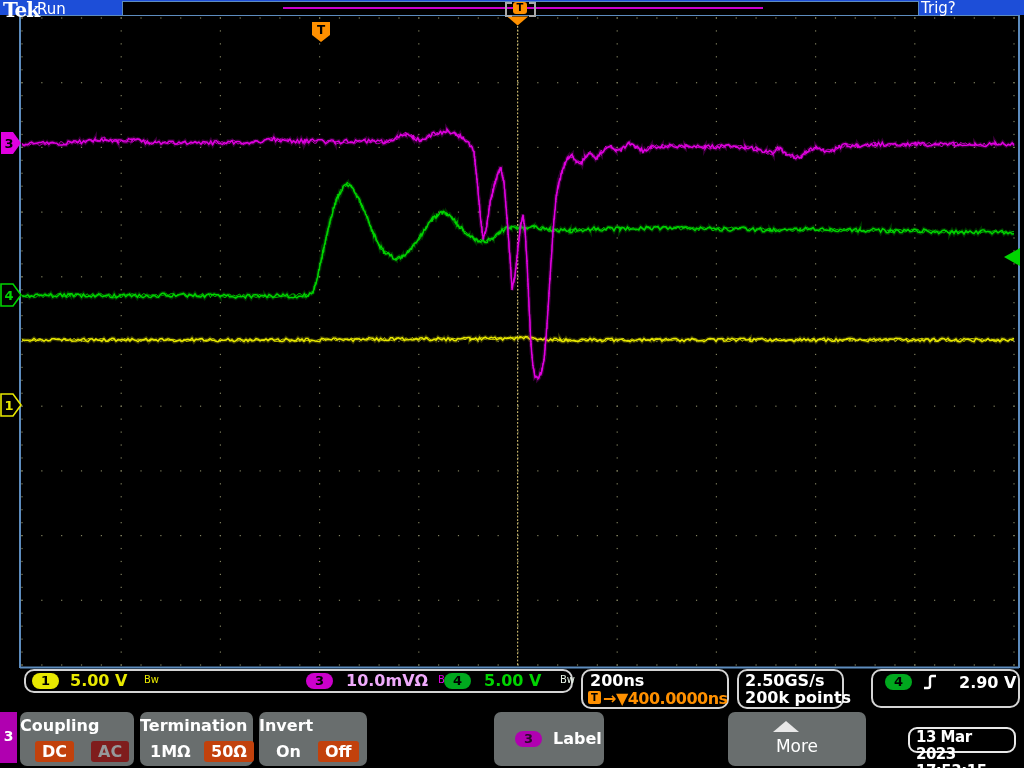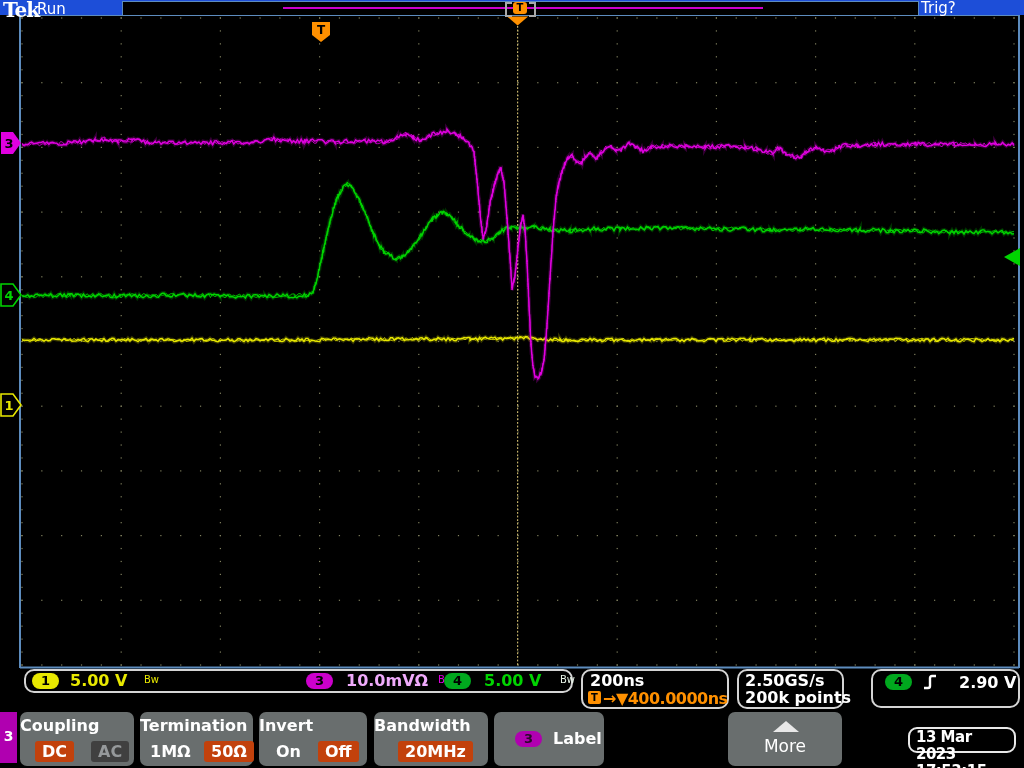--- a/index.html
+++ b/index.html
@@ -39,28 +39,28 @@
   #acq-box .line2{left:6px;top:17px;color:#fff;}
   #trig-box .lvl{left:86px;top:2px;color:#fff;}
   
   #menubar{position:absolute;left:0;top:710px;width:1024px;height:58px;background:#000;z-index:3;}
   #menu-tab{position:absolute;left:0;top:2px;width:17px;height:51px;background:#b000b0;
             color:#fff;font-size:14px;font-weight:bold;text-align:center;line-height:48px;}
   .mbtn{position:absolute;top:2px;height:54px;background:#696e6e;border-radius:7px;box-sizing:border-box;}
   .mtitle{position:absolute;left:0;right:0;top:4px;text-align:left;color:#fff;font-size:16px;font-weight:bold;}
   .opt{position:absolute;top:29px;font-size:16px;font-weight:bold;padding:1px 7px;border-radius:3px;}
   .opt.sel{background:#c2410c;color:#fff;}
-  .opt.dim{background:#404040;color:#96999b;}
+  .opt.dim{background:#7f1d1d;color:#96999b;}
   .opt.plain{color:#fff;background:transparent;}
   #btn-coupling{left:20px;width:114px;}
   #btn-term{left:140px;width:113px;}
   #btn-invert{left:259px;width:108px;}
   #btn-bw{left:374px;width:114px;}
   #btn-label{left:494px;width:110px;}
-  #btn-more{left:728px;width:114px;}
+  #btn-more{left:728px;width:138px;}
   .lbl-badge{position:absolute;left:21px;top:19px;width:27px;height:16px;border-radius:9px;background:#b000b0;
              color:#2a082a;font-size:13px;font-weight:bold;text-align:center;line-height:16px;}
   .lbl-text{position:absolute;left:59px;top:17px;color:#fff;font-size:16px;font-weight:bold;}
   .more-tri{position:absolute;left:45px;top:9px;width:0;height:0;
             border-left:13px solid transparent;border-right:13px solid transparent;border-bottom:11px solid #e8e8e8;}
   .more-text{position:absolute;left:0;right:0;top:24px;text-align:center;color:#fff;font-size:17px;}
   #date-box{position:absolute;left:908px;top:17px;width:108px;height:26px;background:#000;
             border:2px solid #e8e8e8;border-radius:9px;box-sizing:border-box;color:#fff;
             font-size:15px;font-weight:bold;line-height:17px;padding:0 0 0 6px;letter-spacing:-0.5px;}
 </style>
@@ -1459,24 +1459,20 @@
     <span class="opt plain" style="left:3px;">1MΩ</span>
     <span class="opt sel" style="left:64px;">50Ω</span>
   </div>
 
   <div id="btn-invert" class="mbtn">
     <div class="mtitle">Invert</div>
     <span class="opt plain" style="left:10px;">On</span>
     <span class="opt sel" style="left:59px;">Off</span>
   </div>
 
-  <div id="btn-bw" class="mbtn">
-    <div class="mtitle">Bandwidth</div>
-    <span class="opt sel" style="left:24px;">20MHz</span>
-  </div>
 
   <div id="btn-label" class="mbtn">
     <span class="lbl-badge">3</span>
     <span class="lbl-text">Label</span>
   </div>
 
   <div id="btn-more" class="mbtn">
     <span class="more-tri"></span>
     <div class="more-text">More</div>
   </div>

